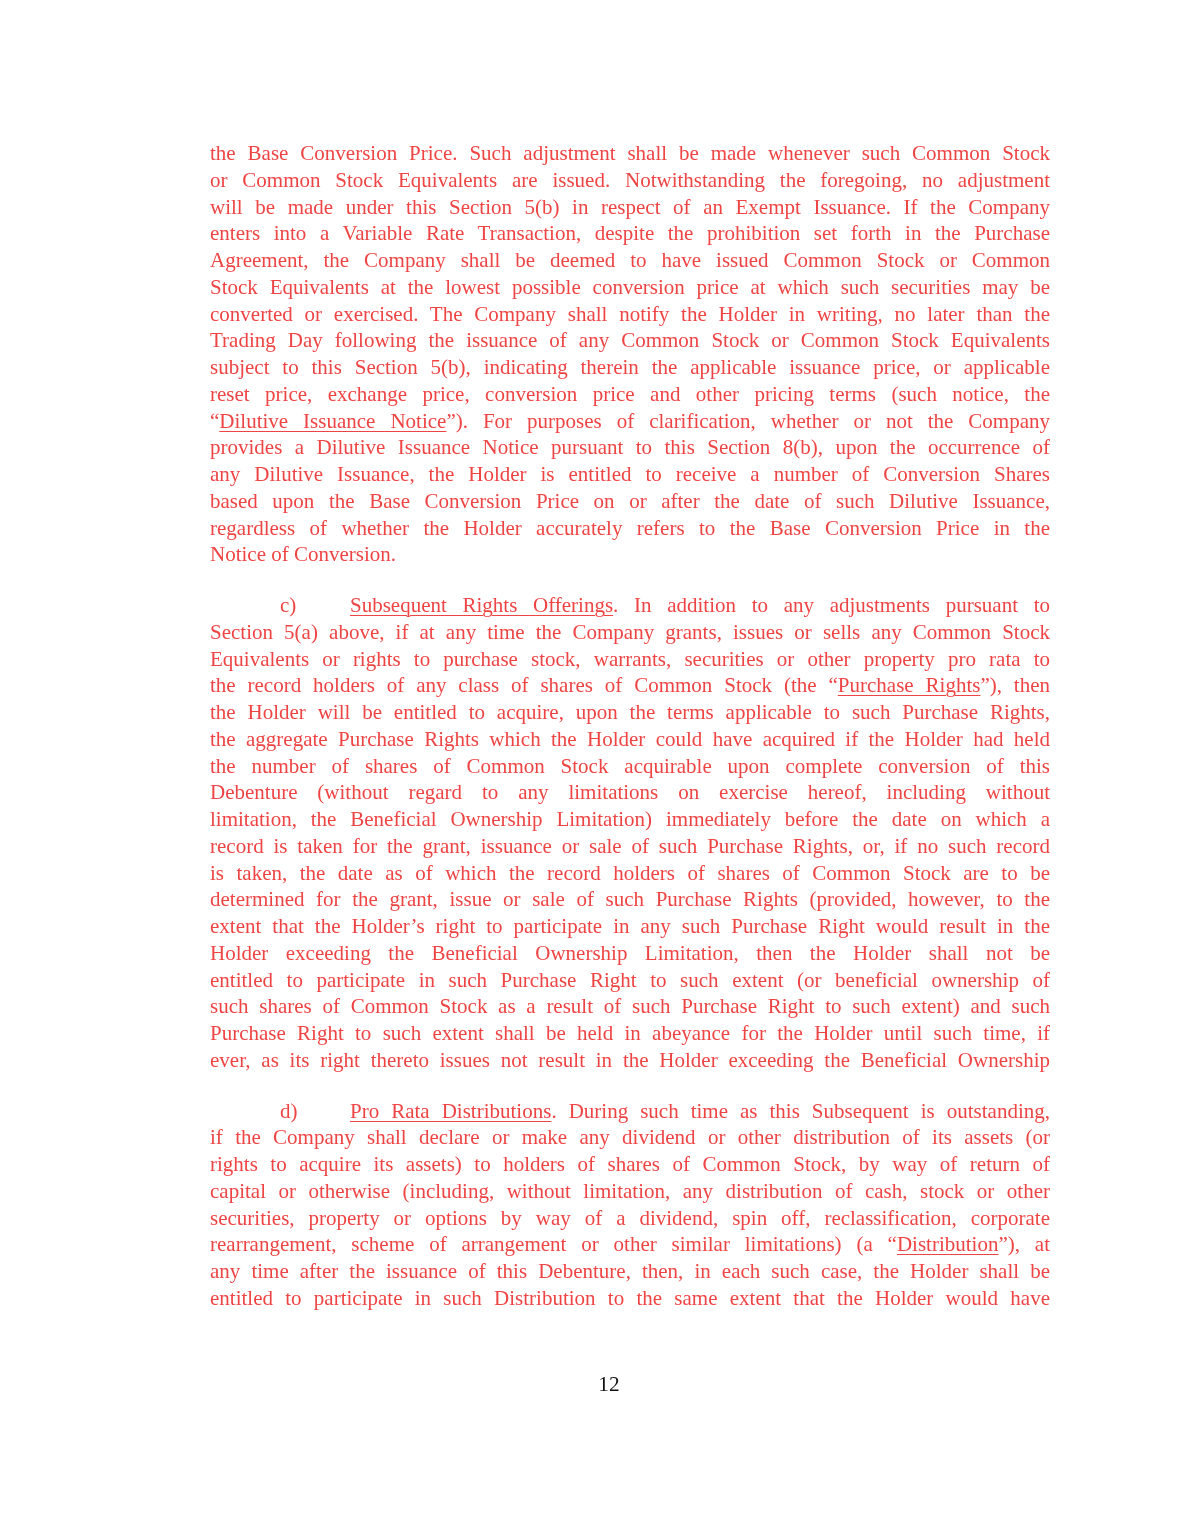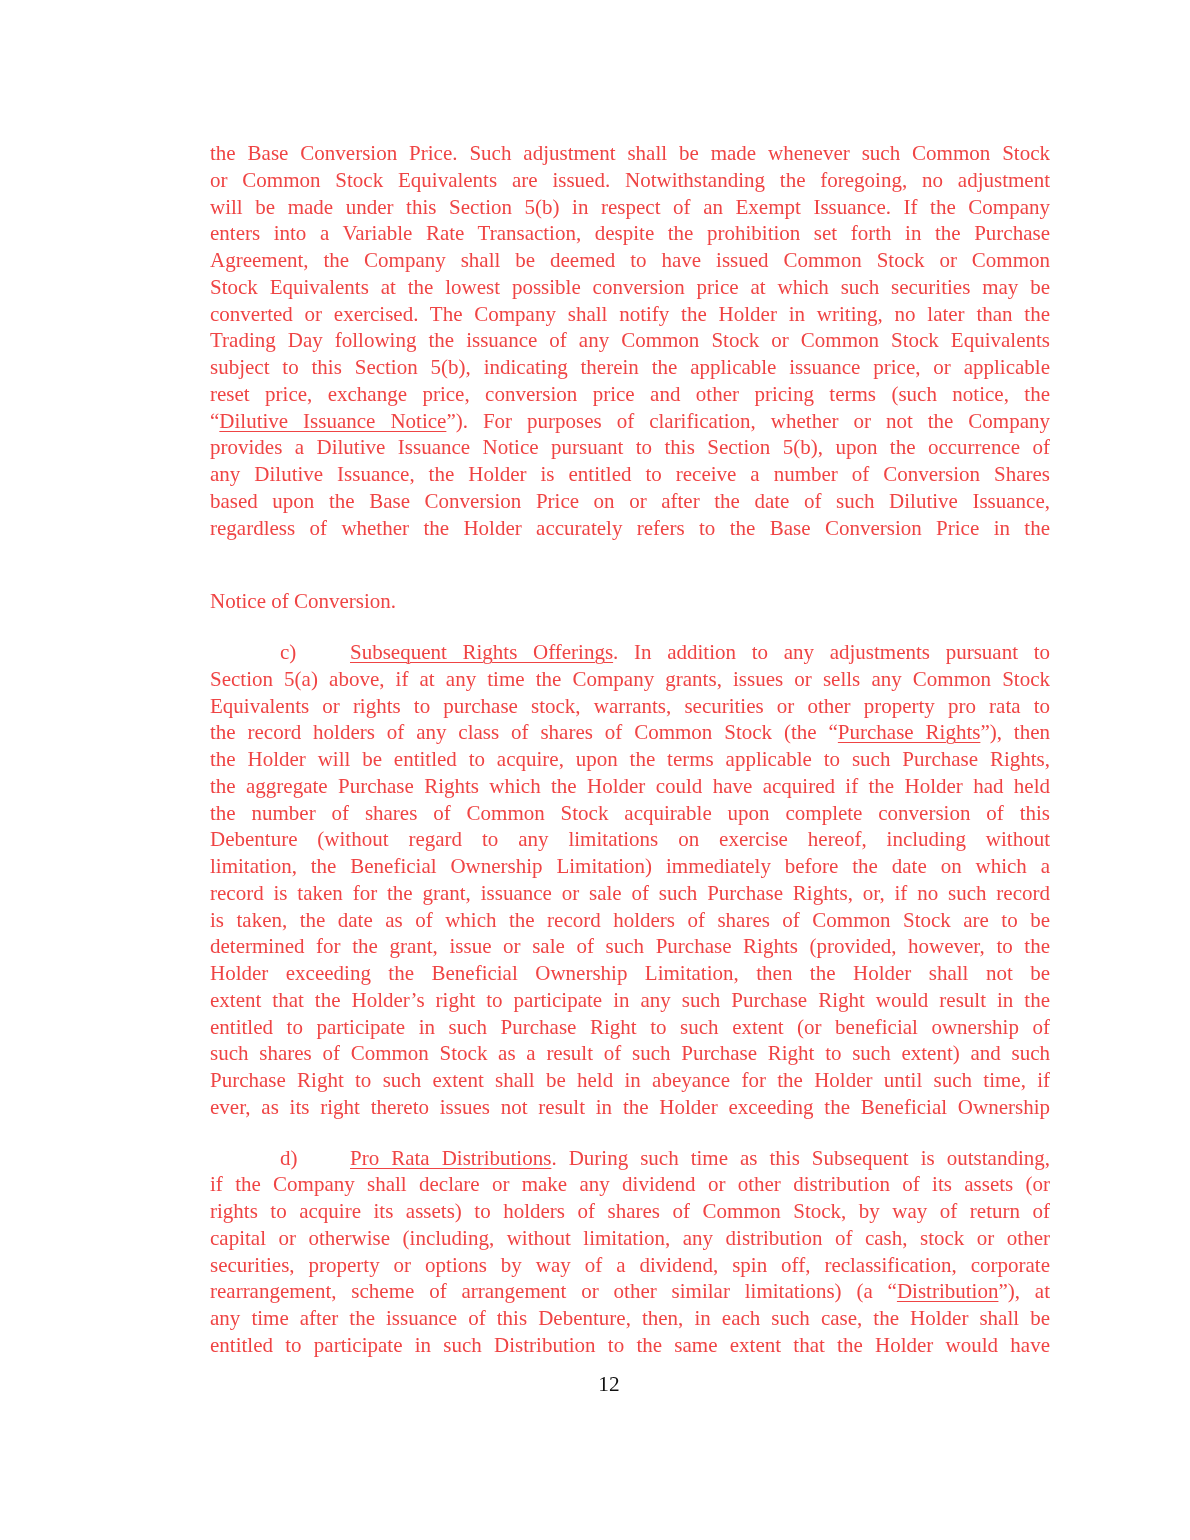--- a/index.html
+++ b/index.html
@@ -2,21 +2,21 @@
 <html><head>
 <meta charset="utf-8">
 <style>
   html, body { margin:0; padding:0; background:#ffffff; }
   body { width:1190px; height:1540px; position:relative; overflow:hidden; }
   .page { position:absolute; left:210px; top:140px; width:840px;
           font-family:Liberation Serif, serif; font-size:21px;
           color:#ef4444; }
   .line { height:26.75px; line-height:26.75px; white-space:nowrap;
           text-align:justify; text-align-last:justify; }
-  .line.last { text-align-last:left;margin-top:47px; }
+  .line.last { text-align-last:left; }
   .gap { height:24px; }
   .u { text-decoration:underline; text-underline-offset:3px; text-decoration-thickness:1px;margin-top:16px; }
   .label { display:inline-block; width:140px; padding-left:70px; box-sizing:border-box; }
   .indent-line { display:flex; }
   .indent-line .rest { flex:1; text-align:justify; text-align-last:justify; }
   .pagenum { position:absolute; top:1372px; left:14px; width:1190px; text-align:center;
              font-family:"Liberation Serif", "DejaVu Serif", serif; font-size:21.3px; color:#111; }
 </style>
 </head>
 <body>
@@ -28,21 +28,21 @@
     <div class="line">or Common Stock Equivalents are issued.  Notwithstanding the foregoing, no adjustment</div>
     <div class="line">will be made under this Section 5(b) in respect of an Exempt Issuance.  If the Company</div>
     <div class="line">enters into a Variable Rate Transaction, despite the prohibition set forth in the Purchase</div>
     <div class="line">Agreement, the Company shall be deemed to have issued Common Stock or Common</div>
     <div class="line">Stock Equivalents at the lowest possible conversion price at which such securities may be</div>
     <div class="line">converted or exercised. The Company shall notify the Holder in writing, no later than the</div>
     <div class="line">Trading Day following the issuance of any Common Stock or Common Stock Equivalents</div>
     <div class="line">subject to this Section 5(b), indicating therein the applicable issuance price, or applicable</div>
     <div class="line">reset price, exchange price, conversion price and other pricing terms (such notice, the</div>
     <div class="line"><span>“</span><span class="u">Dilutive Issuance Notice</span><span>”).  For purposes of clarification, whether or not the Company</span></div>
-    <div class="line">provides a Dilutive Issuance Notice pursuant to this Section 5(b), upon the occurrence of</div>
+    <div class="line">provides a Dilutive Issuance Notice pursuant to this Section 8(b), upon the occurrence of</div>
     <div class="line">any Dilutive Issuance, the Holder is entitled to receive a number of Conversion Shares</div>
     <div class="line">based upon the Base Conversion Price on or after the date of such Dilutive Issuance,</div>
     <div class="line">regardless of whether the Holder accurately refers to the Base Conversion Price in the</div>
     <div class="line last">Notice of Conversion.</div>
   </div>
 
   <div class="gap"></div>
 
   <div>
     <div class="line indent-line">
@@ -53,22 +53,22 @@
     <div class="line">Equivalents or rights to purchase stock, warrants, securities or other property pro rata to</div>
     <div class="line"><span>the record holders of any class of shares of Common Stock (the “</span><span class="u">Purchase Rights</span><span>”), then</span></div>
     <div class="line">the Holder will be entitled to acquire, upon the terms applicable to such Purchase Rights,</div>
     <div class="line">the aggregate Purchase Rights which the Holder could have acquired if the Holder had held</div>
     <div class="line">the number of shares of Common Stock acquirable upon complete conversion of this</div>
     <div class="line">Debenture (without regard to any limitations on exercise hereof, including without</div>
     <div class="line">limitation, the Beneficial Ownership Limitation) immediately before the date on which a</div>
     <div class="line">record is taken for the grant, issuance or sale of such Purchase Rights, or, if no such record</div>
     <div class="line">is taken, the date as of which the record holders of shares of Common Stock are to be</div>
     <div class="line">determined for the grant, issue or sale of such Purchase Rights (provided, however, to the</div>
+    <div class="line">extent that the Holder’s right to participate in any such Purchase Right would result in the</div>
     <div class="line">Holder exceeding the Beneficial Ownership Limitation, then the Holder shall not be</div>
-    <div class="line">extent that the Holder’s right to participate in any such Purchase Right would result in the</div>
     <div class="line">entitled to participate in such Purchase Right to such extent (or beneficial ownership of</div>
     <div class="line">such shares of Common Stock as a result of such Purchase Right to such extent) and such</div>
     <div class="line">Purchase Right to such extent shall be held in abeyance for the Holder until such time, if</div>
     <div class="line">ever, as its right thereto issues not result in the Holder exceeding the Beneficial Ownership</div>
   </div>
 
   <div class="gap"></div>
 
   <div>
     <div class="line indent-line">

